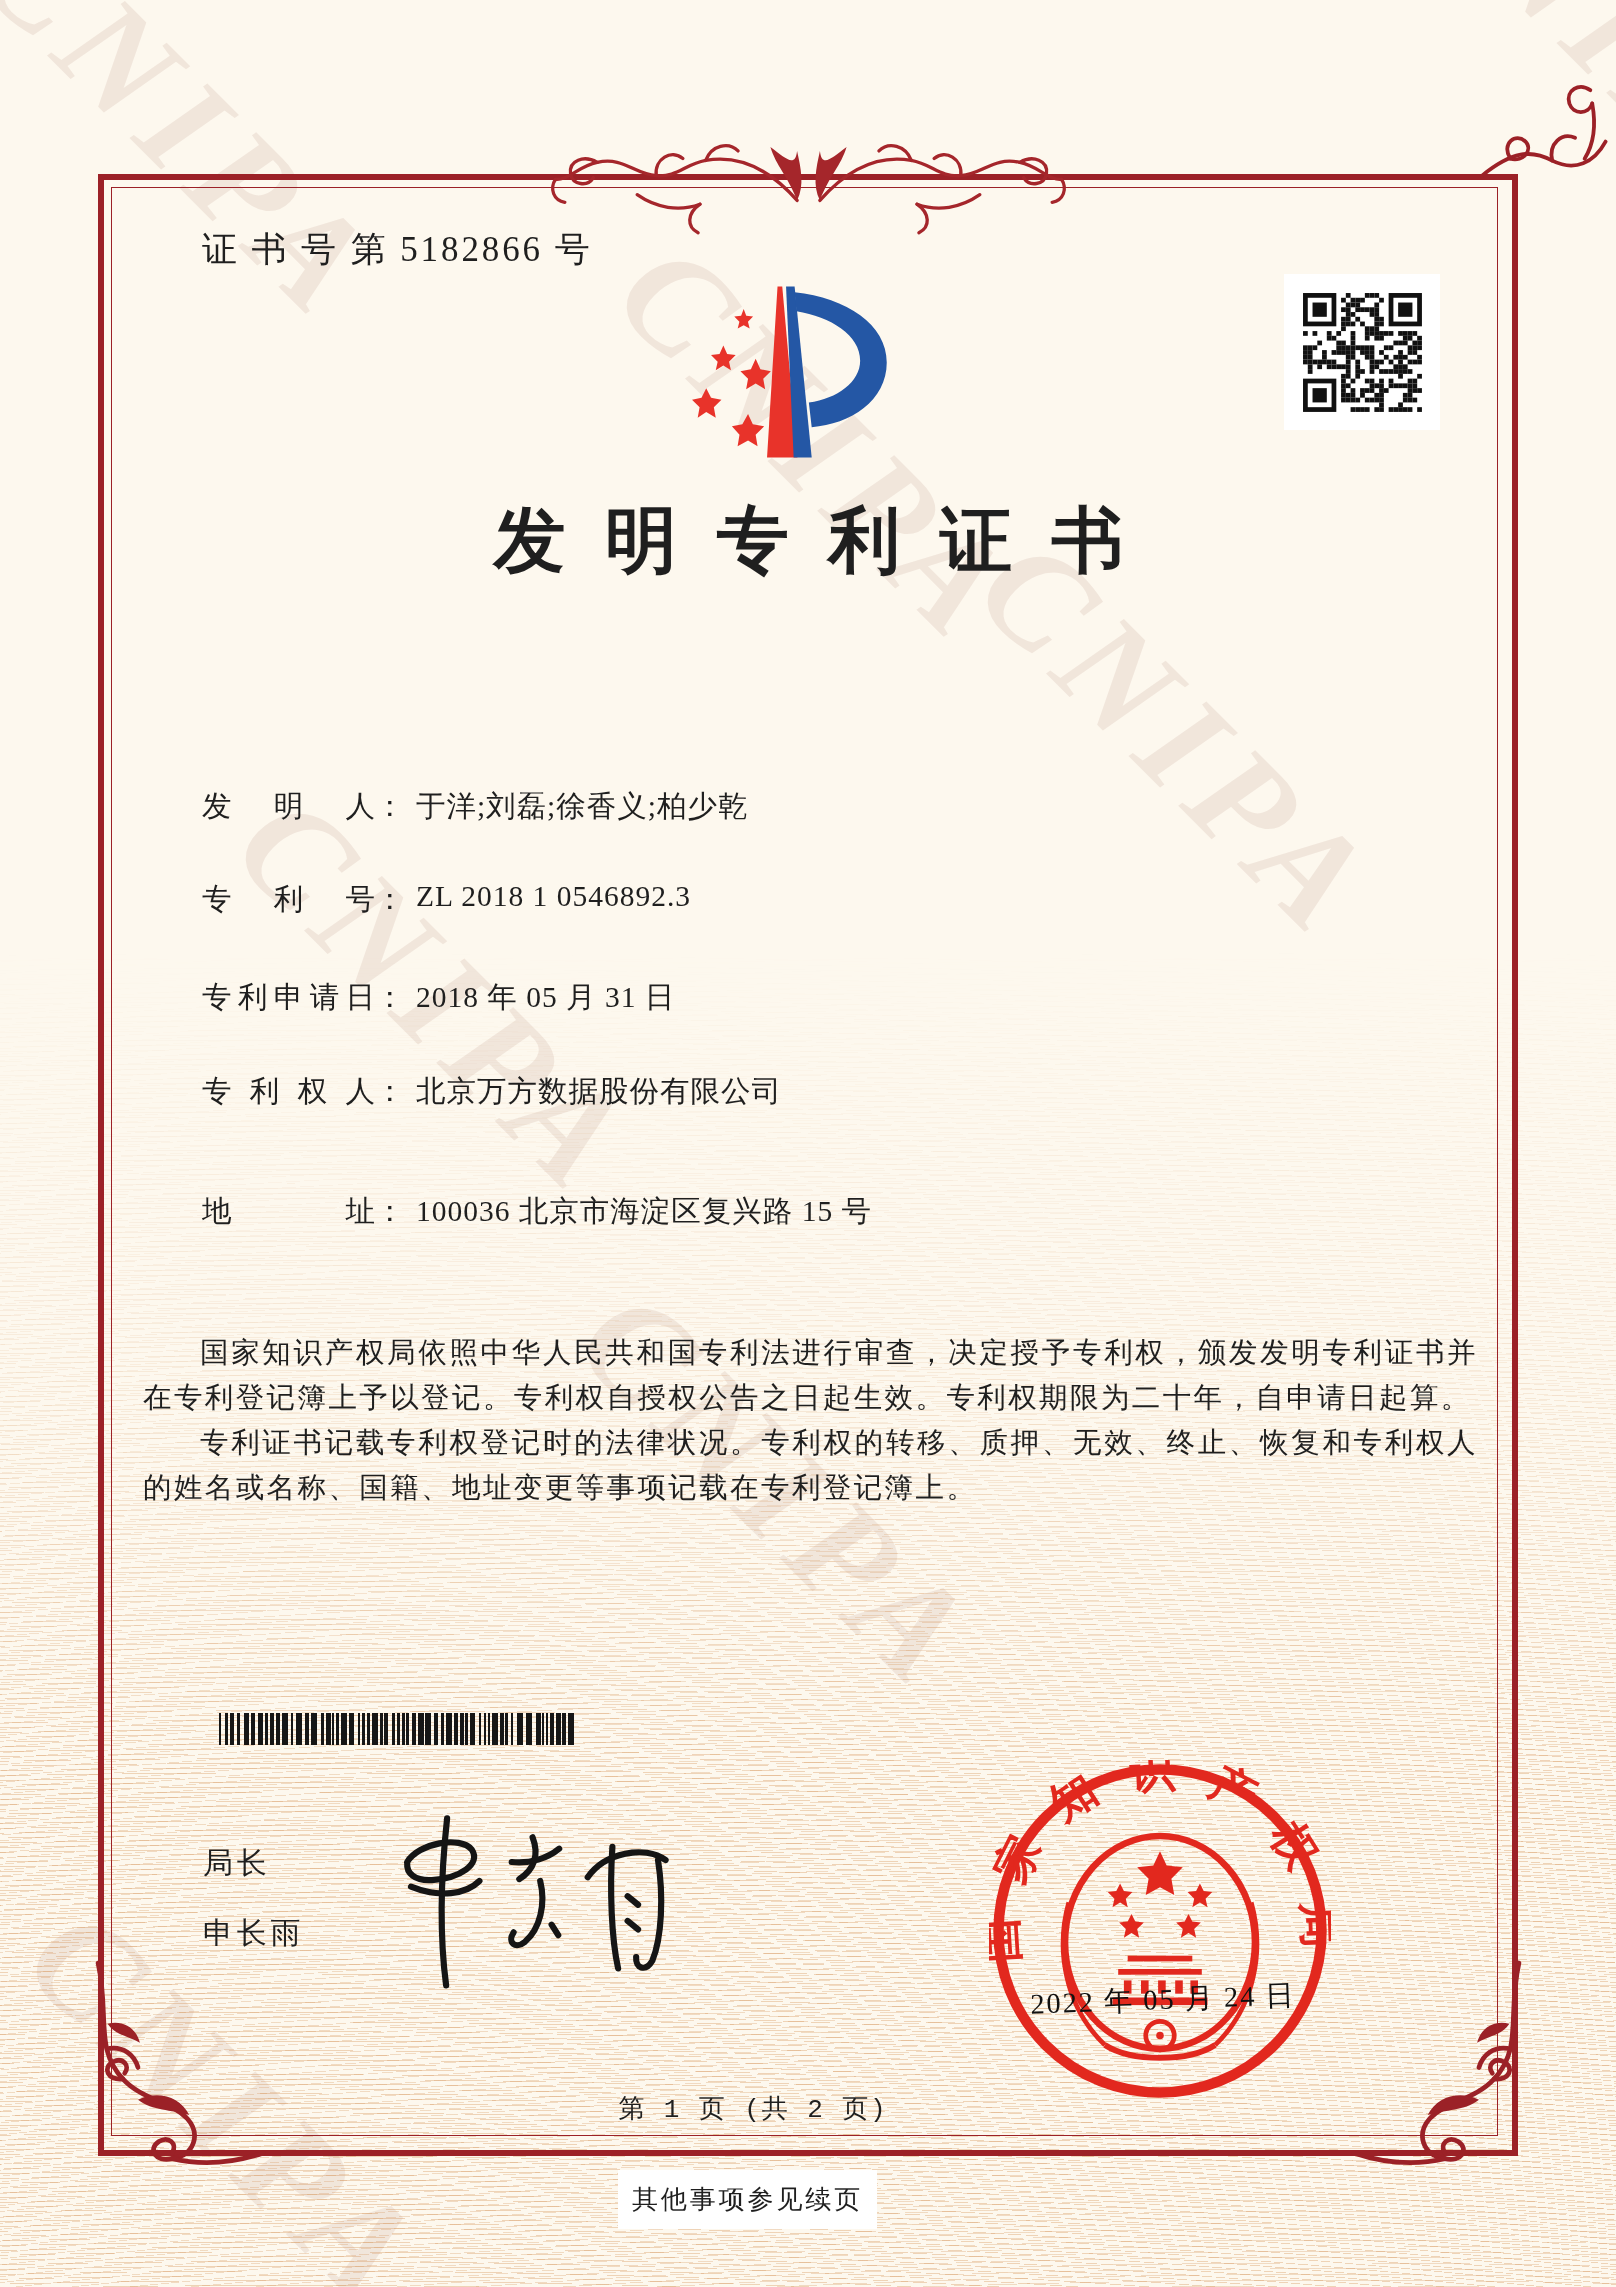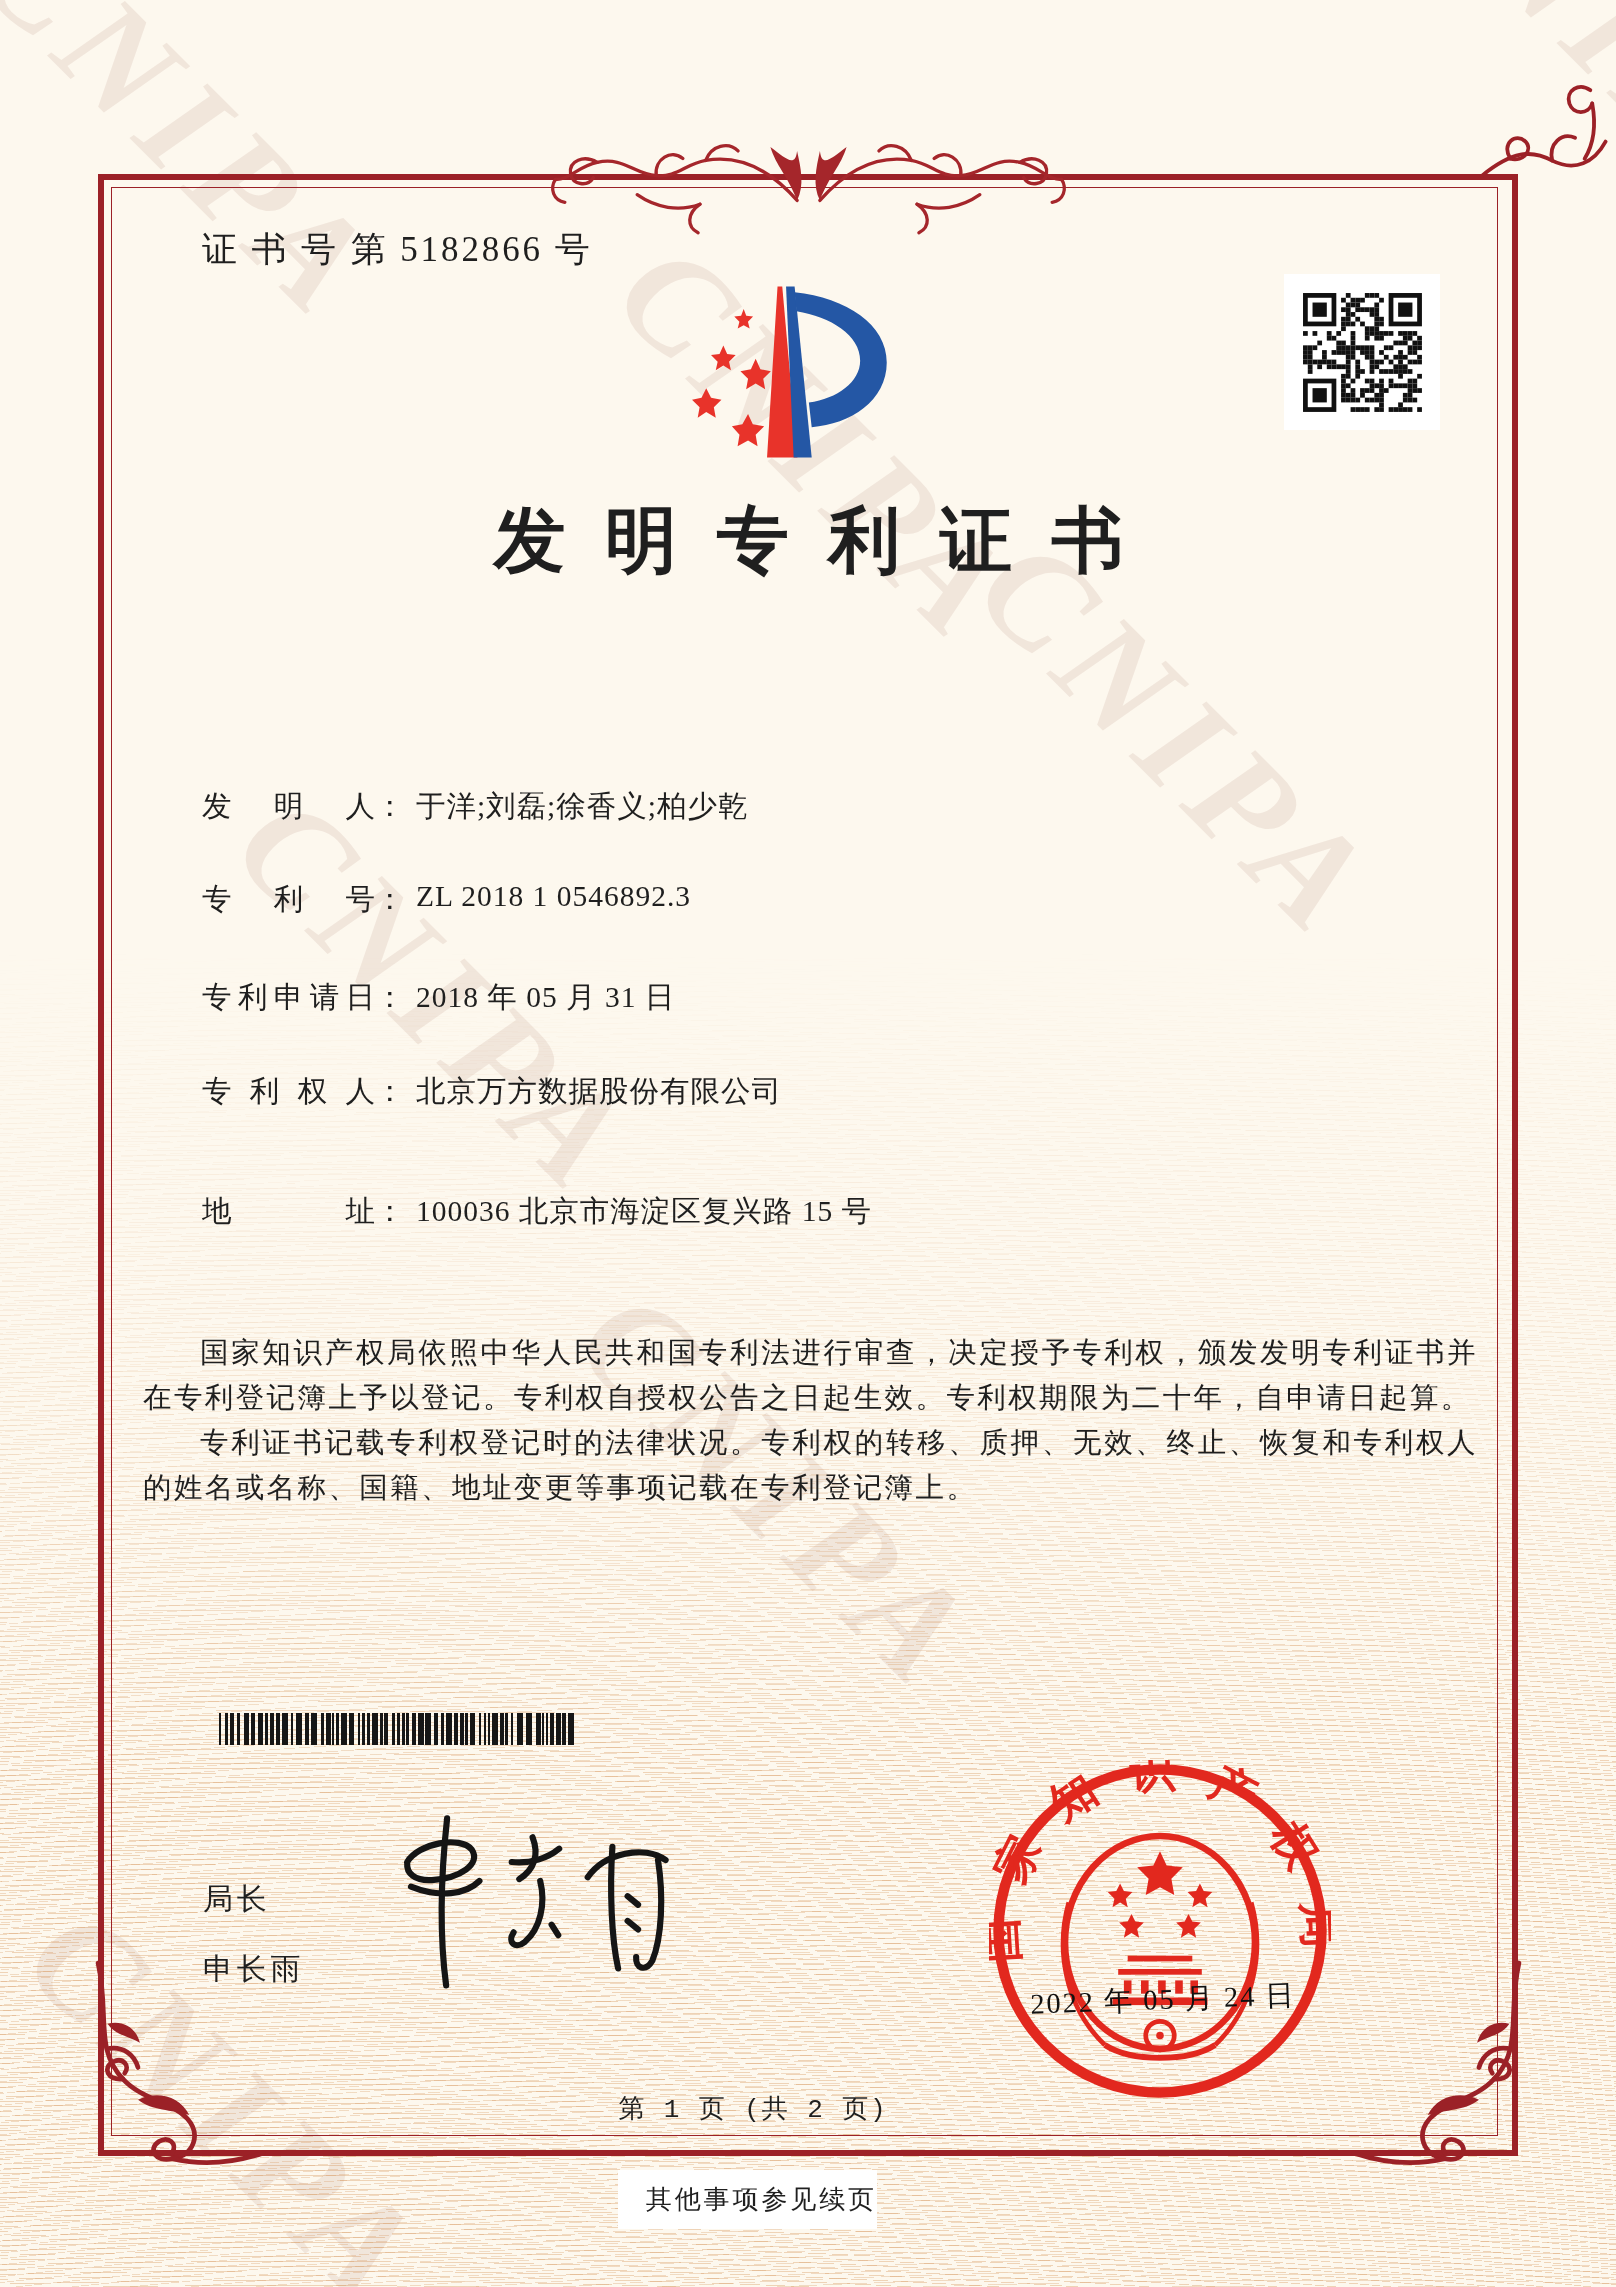--- a/index.html
+++ b/index.html
@@ -44,30 +44,30 @@
 
   
   .body-text{position:absolute;left:143px;top:1330px;width:1335px;font-size:28.5px;
     line-height:45px;text-align:justify;letter-spacing:2.4px;z-index:4;}
   .body-text p{margin:0;text-indent:2em;}
 
   
   .barcode{position:absolute;left:219px;top:1713px;width:360px;height:32px;z-index:4;}
   .barcode i{position:absolute;top:0;bottom:0;background:#161616;}
   .signer{position:absolute;left:203px;top:1843px;z-index:4;
-    font-family:"Liberation Sans","DejaVu Sans",sans-serif;font-size:30px;letter-spacing:3.8px;margin-top:36px;}
+    font-family:"Liberation Sans","DejaVu Sans",sans-serif;font-size:30px;letter-spacing:3.8px;}
   .signer div{margin-bottom:28.5px;}
   .signature{position:absolute;left:373px;top:1805px;z-index:5;}
   .seal{position:absolute;left:989px;top:1760px;z-index:5;}
   .seal-date{position:absolute;left:1006px;top:1981px;width:314px;text-align:center;
     font-size:28.5px;color:#111;transform:rotate(-2deg);z-index:6;letter-spacing:1.9px;}
   .footer-page{position:absolute;left:601px;top:2091px;width:304px;text-align:center;
     font-size:26px;letter-spacing:1.9px;z-index:4;font-family:Liberation Mono, monospace;}
   .footer-note{position:absolute;left:618px;top:2170px;width:259px;height:59px;background:#fff;
-    text-align:right;line-height:59px;font-size:26px;letter-spacing:2.9px;z-index:4;}
+    text-align:center;line-height:59px;font-size:26px;letter-spacing:2.9px;z-index:4;}
 </style>
 </head>
 <body>
 
 <div class="page">
 
   <span class="wm" style="left:-67px;top:38px">CNIPA</span>
   <span class="wm" style="left:1360px;top:-57px">CNIPA</span>
   <span class="wm" style="left:571px;top:361px">CNIPA</span>
   <span class="wm" style="left:932px;top:656px">CNIPA</span>

